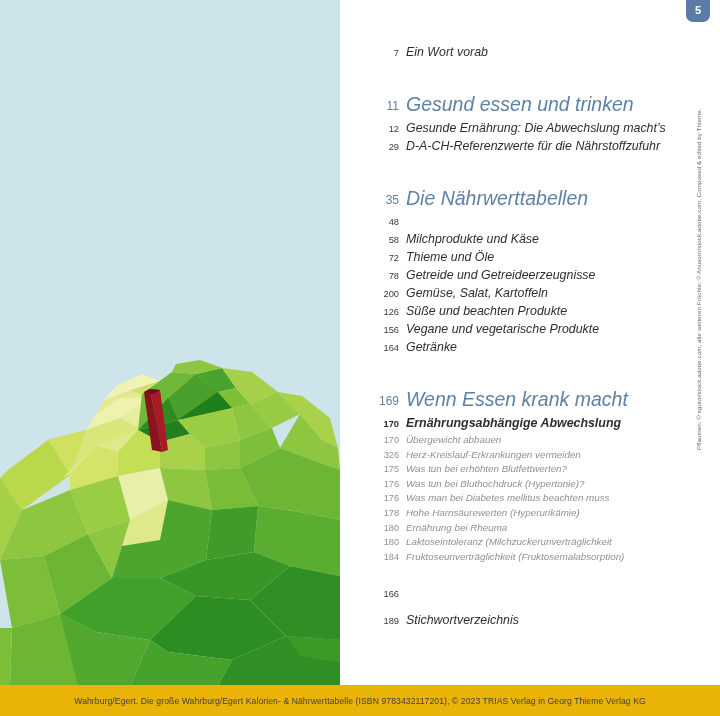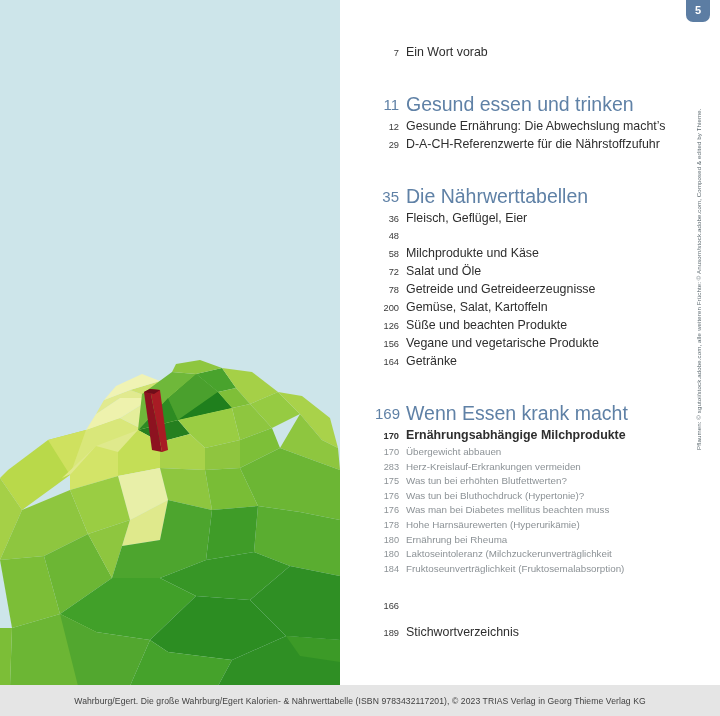--- a/index.html
+++ b/index.html
@@ -84,39 +84,39 @@
   .row {
     display: flex;
     align-items: baseline;
   }
   .num {
     width: 24px;
     text-align: right;
     flex: 0 0 24px;
     padding-right: 7px;
   }
-  .txt { flex: 1 1 auto; }
+  .txt { flex: 1 1 auto; font-style: italic; }
 
   
   .entry {
     color: #2e2e2e;
     font-size: 12.4px;
     line-height: 17px;
   }
   .entry .num { font-size: 9.3px; color: #3a3a3a; }
 
   
   .section {
     color: #5f81a6;
     font-size: 19.5px;
     line-height: 25px;
     font-weight: normal;
   }
   .section .num {
-    font-size: 15px;
+    font-size: 12px;
     color: #5f81a6;
     position: relative;
     top: -1px;
   }
 
   
   .entry.bold { font-weight: bold; }
   .entry.bold .num { font-weight: bold; color: #2e2e2e; }
 
   
@@ -137,21 +137,21 @@
     left: 0;
     bottom: 0;
     width: 720px;
     height: 31px;
     display: flex;
     align-items: center;
     justify-content: center;
     font-size: 8.6px;
     color: #3f3f3f;
     letter-spacing: 0.01em;
-    background: #e5e5e5;
+    background: #eab308;
   }
 </style>
 </head>
 <body>
 
 <div id="illustration">
   <svg width="340" height="685" viewBox="0 0 340 685">
     <rect x="0" y="0" width="340" height="685" fill="#cde5ea"></rect>
 
     <g>
@@ -252,33 +252,29 @@
     <div class="row entry">
       <span class="num">29</span>
       <span class="txt">D-A-CH-Referenzwerte für die Nährstoffzufuhr</span>
     </div>
     <div class="sp-7"></div>
     <div class="row section">
       <span class="num">35</span>
       <span class="txt">Die Nährwerttabellen</span>
     </div>
     <div class="row entry">
-      <span class="num">36</span>
-      <span class="txt">Fleisch, Geflügel, Eier</span>
-    </div>
-    <div class="row entry">
       <span class="num">48</span>
     </div>
     <div class="row entry">
       <span class="num">58</span>
       <span class="txt">Milchprodukte und Käse</span>
     </div>
     <div class="row entry">
       <span class="num">72</span>
-      <span class="txt">Salat und Öle</span>
+      <span class="txt">Thieme und Öle</span>
     </div>
     <div class="row entry">
       <span class="num">78</span>
       <span class="txt">Getreide und Getreideerzeugnisse</span>
     </div>
     <div class="row entry">
       <span class="num">200</span>
       <span class="txt">Gemüse, Salat, Kartoffeln</span>
     </div>
     <div class="row entry">
@@ -293,28 +289,28 @@
       <span class="num">164</span>
       <span class="txt">Getränke</span>
     </div>
     <div class="sp-7"></div>
     <div class="row section">
       <span class="num">169</span>
       <span class="txt">Wenn Essen krank macht</span>
     </div>
     <div class="row entry bold">
       <span class="num">170</span>
-      <span class="txt">Ernährungsabhängige Milchprodukte</span>
+      <span class="txt">Ernährungsabhängige Abwechslung</span>
     </div>
     <div class="row minor">
       <span class="num">170</span>
       <span class="txt">Übergewicht abbauen</span>
     </div>
     <div class="row minor">
-      <span class="num">283</span>
+      <span class="num">326</span>
       <span class="txt">Herz-Kreislauf-Erkrankungen vermeiden</span>
     </div>
     <div class="row minor">
       <span class="num">175</span>
       <span class="txt">Was tun bei erhöhten Blutfettwerten?</span>
     </div>
     <div class="row minor">
       <span class="num">176</span>
       <span class="txt">Was tun bei Bluthochdruck (Hypertonie)?</span>
     </div>

